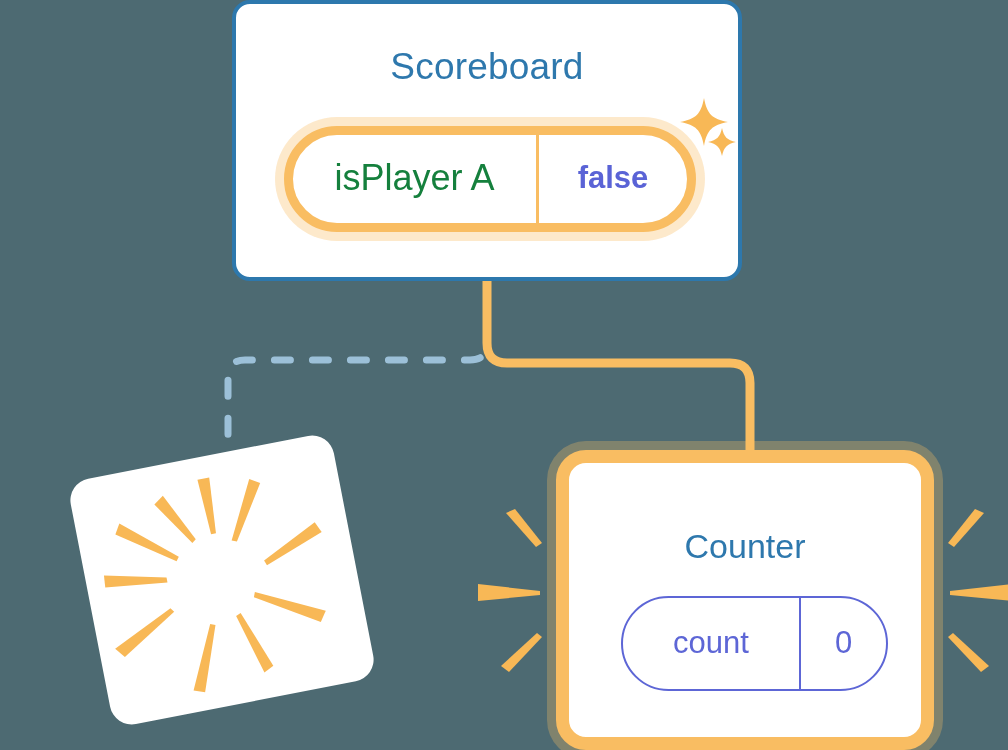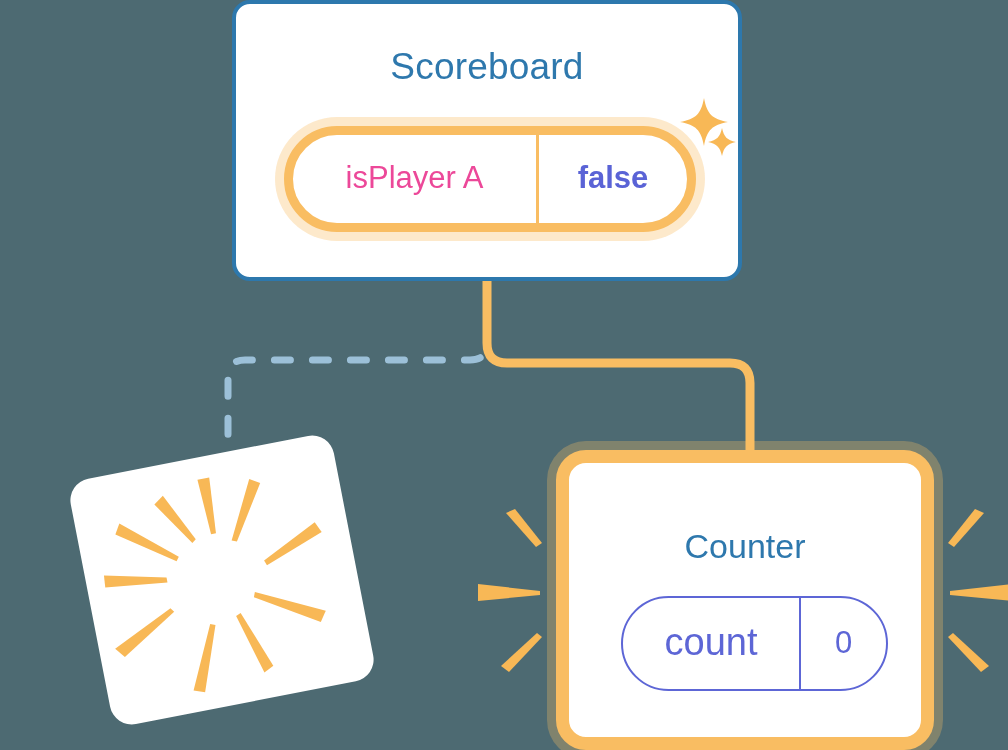--- a/index.html
+++ b/index.html
@@ -65,22 +65,22 @@
     box-shadow: 0 0 0 9px rgba(249, 189, 98, 0.33);
     display: flex;
     align-items: stretch;
     overflow: hidden;
   }
   .pill-highlight .pill-key {
     flex: 0 0 243px;
     display: flex;
     align-items: center;
     justify-content: center;
-    font-size: 31px;
-    color: #ec4899;
+    font-size: 36px;
+    color: #15803d;
     padding-bottom: 2px;
   }
   .pill-highlight .pill-div {
     width: 3px;
     background: #f9bd62;
     align-self: stretch;
   }
   .pill-highlight .pill-val {
     flex: 1 1 auto;
     display: flex;
@@ -138,21 +138,21 @@
     box-sizing: border-box;
     display: flex;
     align-items: stretch;
     overflow: hidden;
   }
   .pill-plain .pill-key {
     flex: 0 0 176px;
     display: flex;
     align-items: center;
     justify-content: center;
-    font-size: 38px;
+    font-size: 31px;
     color: #5d66d6;
     padding-bottom: 2px;
   }
   .pill-plain .pill-div {
     width: 2px;
     background: #5d66d6;
     align-self: stretch;
   }
   .pill-plain .pill-val {
     flex: 1 1 auto;

